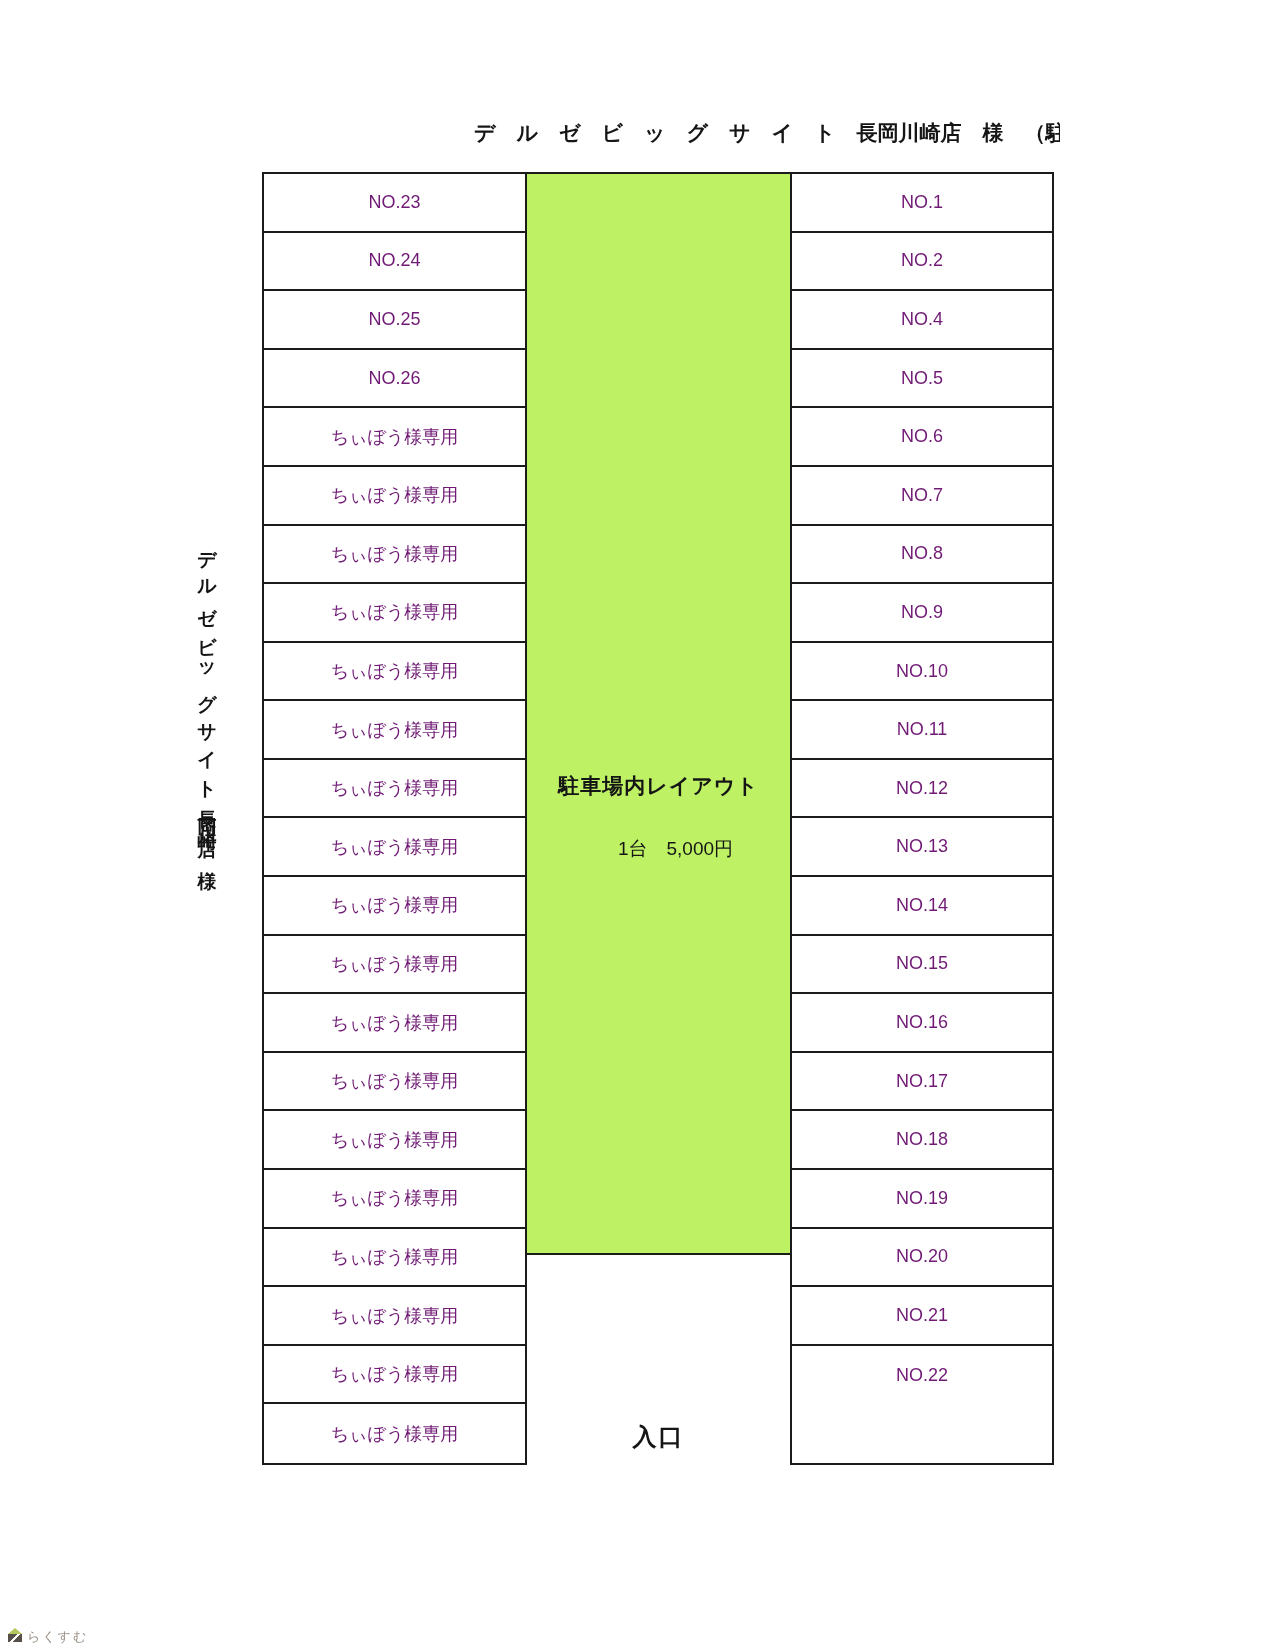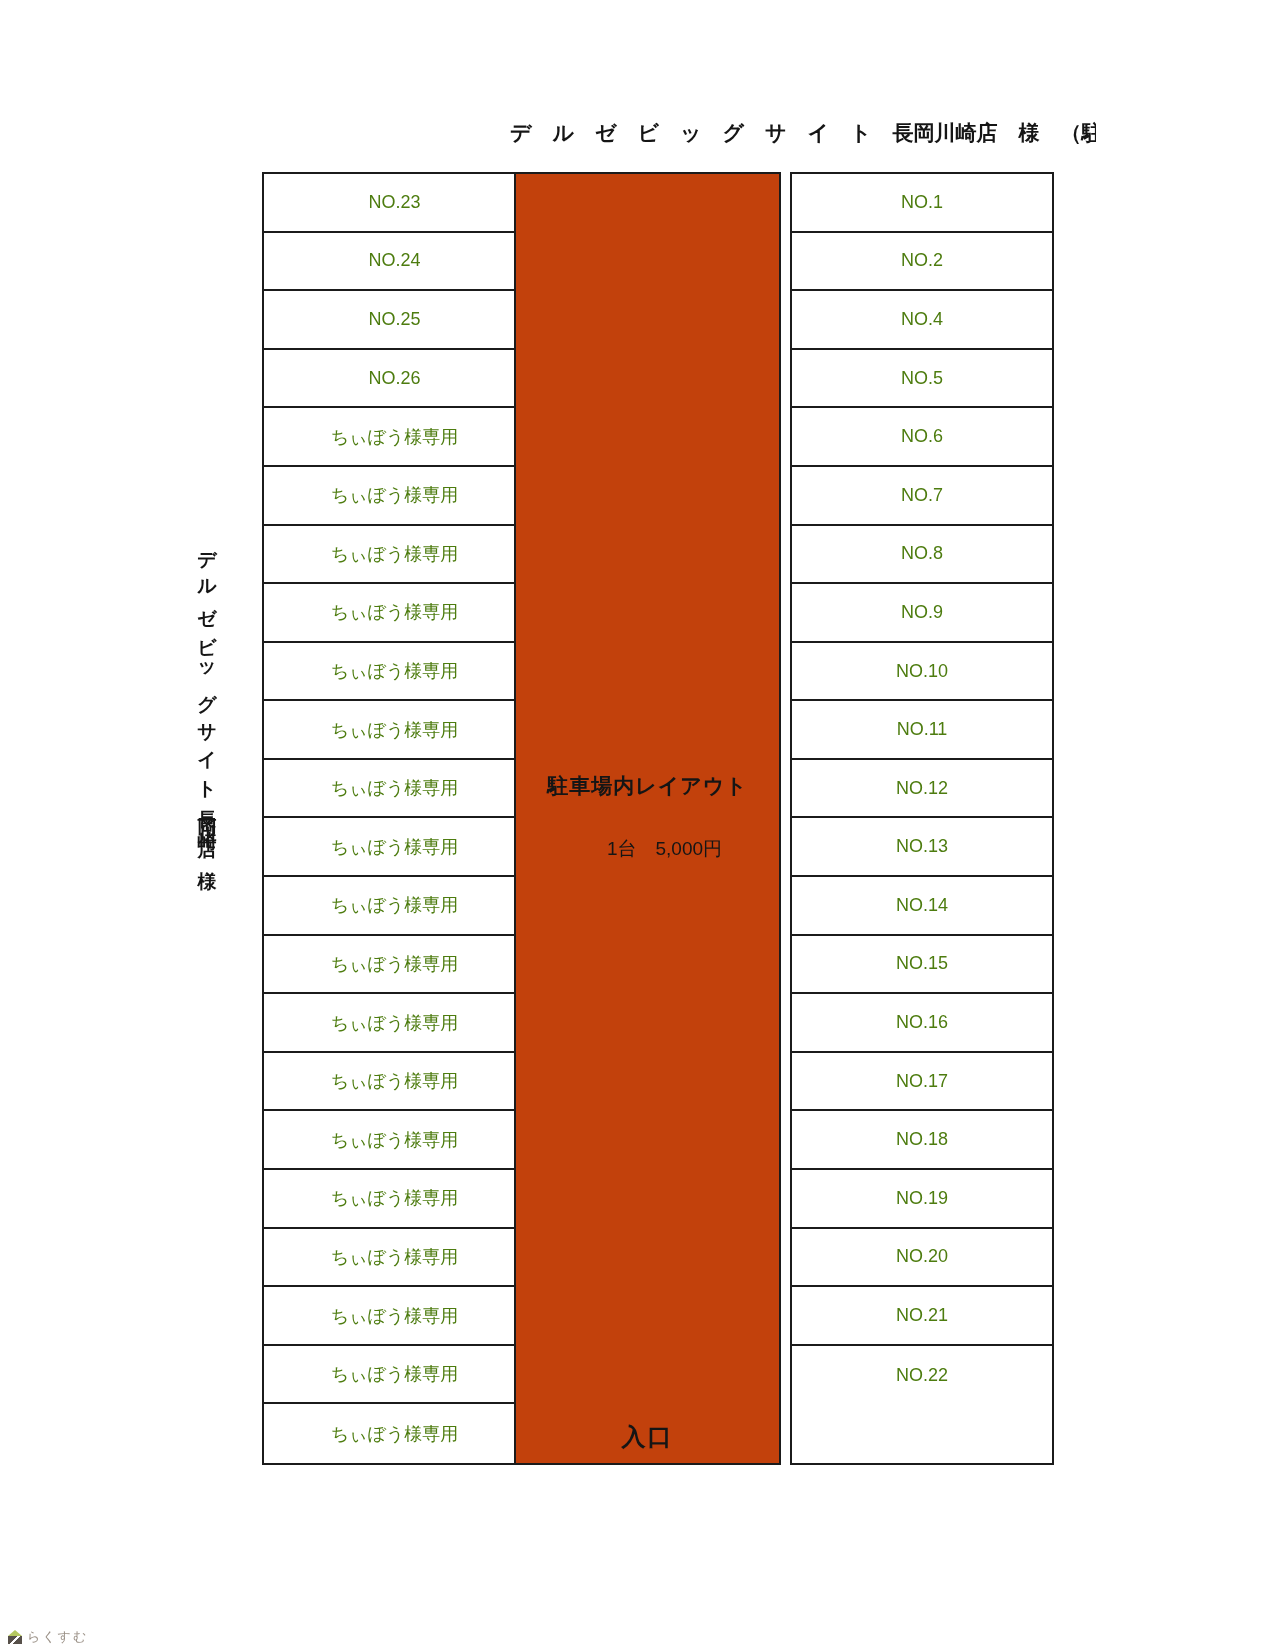--- a/index.html
+++ b/index.html
@@ -26,21 +26,20 @@
     left: 474px;
     top: 116px;
     width: 586px;
     height: 38px;
     overflow: hidden;
     white-space: nowrap;
     font-size: 21px;
     line-height: 34px;
     font-weight: bold;
     color: #151515;
-    margin-left: 36px;
   }
   
   .side-label {
     position: absolute;
     left: 194px;
     top: 537px;
     writing-mode: vertical-rl;
     text-orientation: upright;
     font-size: 19px;
     letter-spacing: 7px;
@@ -60,35 +59,35 @@
     background: #ffffff;
   }
   .col.left  { left: 262px; width: 265px; }
   .col.right { left: 790px; width: 264px; }
   .cell {
     display: flex;
     align-items: center;
     justify-content: center;
     border-bottom: 2px solid #1b1b1b;
     font-size: 18px;
-    color: #4d7c0f;
+    color: #701a75;
     font-weight: 500;
     box-sizing: border-box;
   }
   .cell:last-child { border-bottom: none; }
   
   .center-box {
     position: absolute;
-    left: 514px;
+    left: 525px;
     top: 172px;
     width: 267px;
-    height: 1293px;
+    height: 1083px;
     box-sizing: border-box;
     border: 2px solid #1b1b1b;
-    background: #c2410c;
+    background: #bef264;
   }
   .center-box .clabel {
     position: absolute;
     left: 0;
     width: 100%;
     text-align: center;
     color: #151515;
   }
   .center-title {
     top: 598px;
@@ -108,21 +107,20 @@
     font-weight: bold;
     letter-spacing: 2px;
     font-family: Liberation Mono, monospace;
   }
   
   .logo {
     position: absolute;
     left: 8px;
     top: 1628px;
     display: flex;
-    align-items: center;
     gap: 5px;
   }
   .house-icon {
     position: relative;
     width: 14px;
     height: 14px;
   }
   .house-icon .roof {
     position: absolute;
     top: 0; left: 0;

